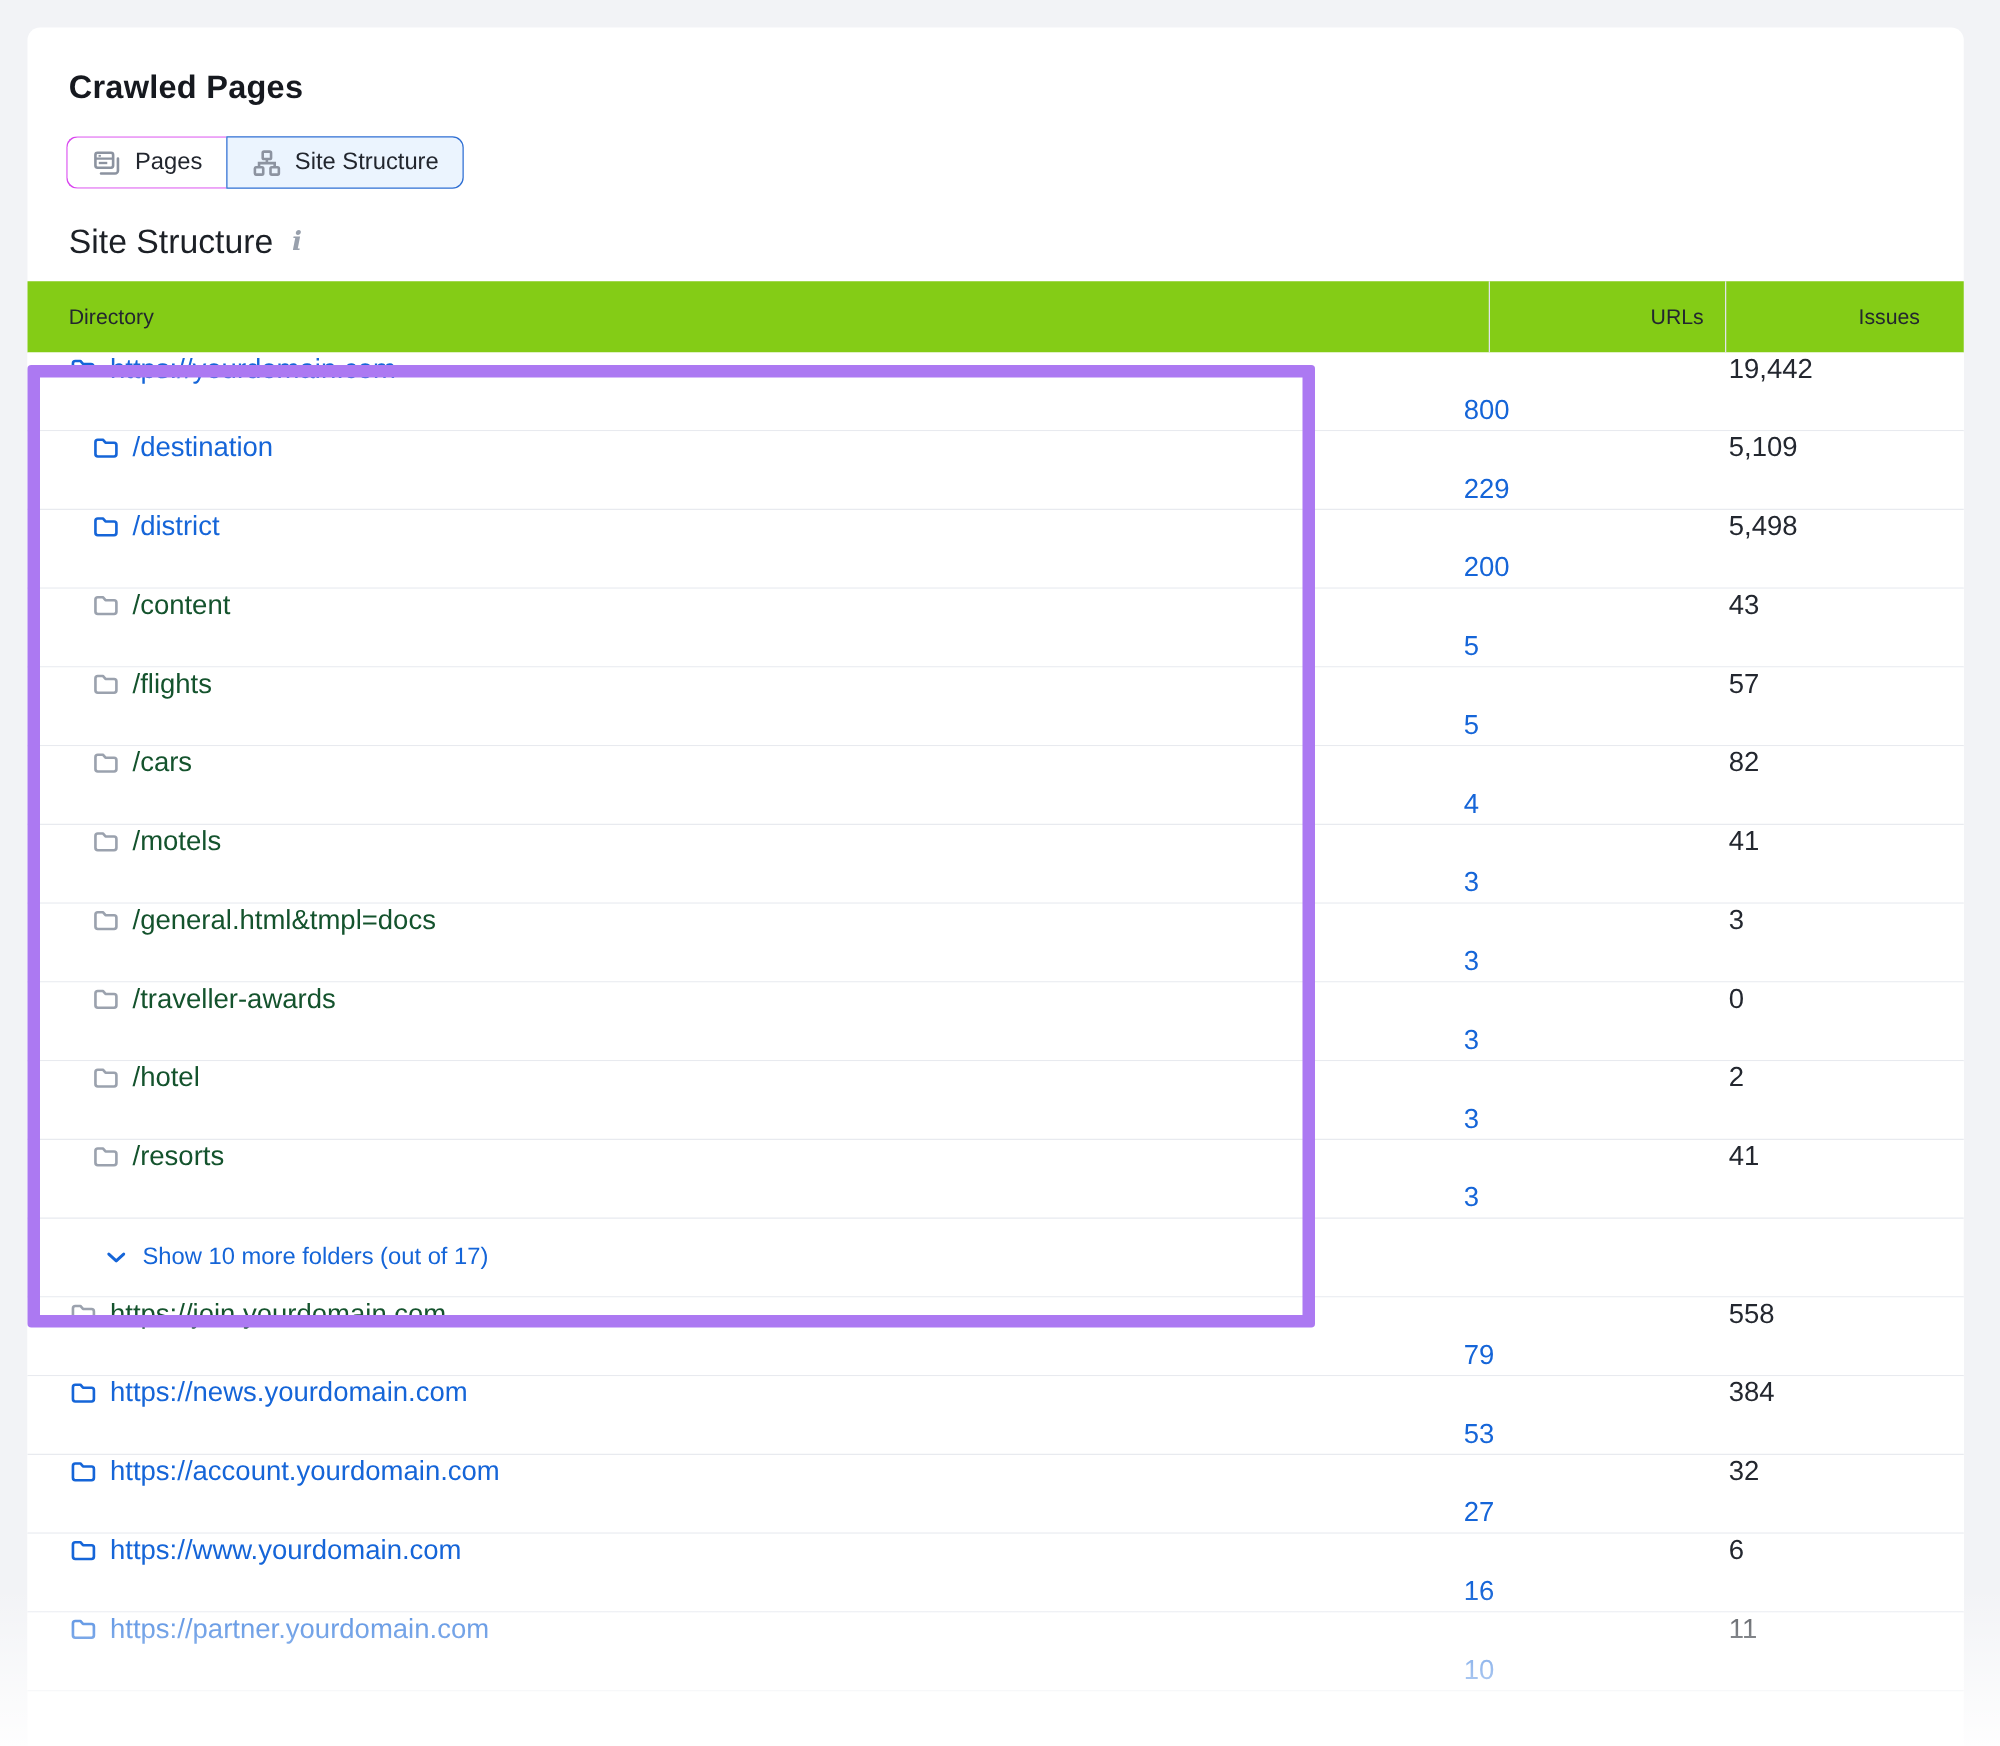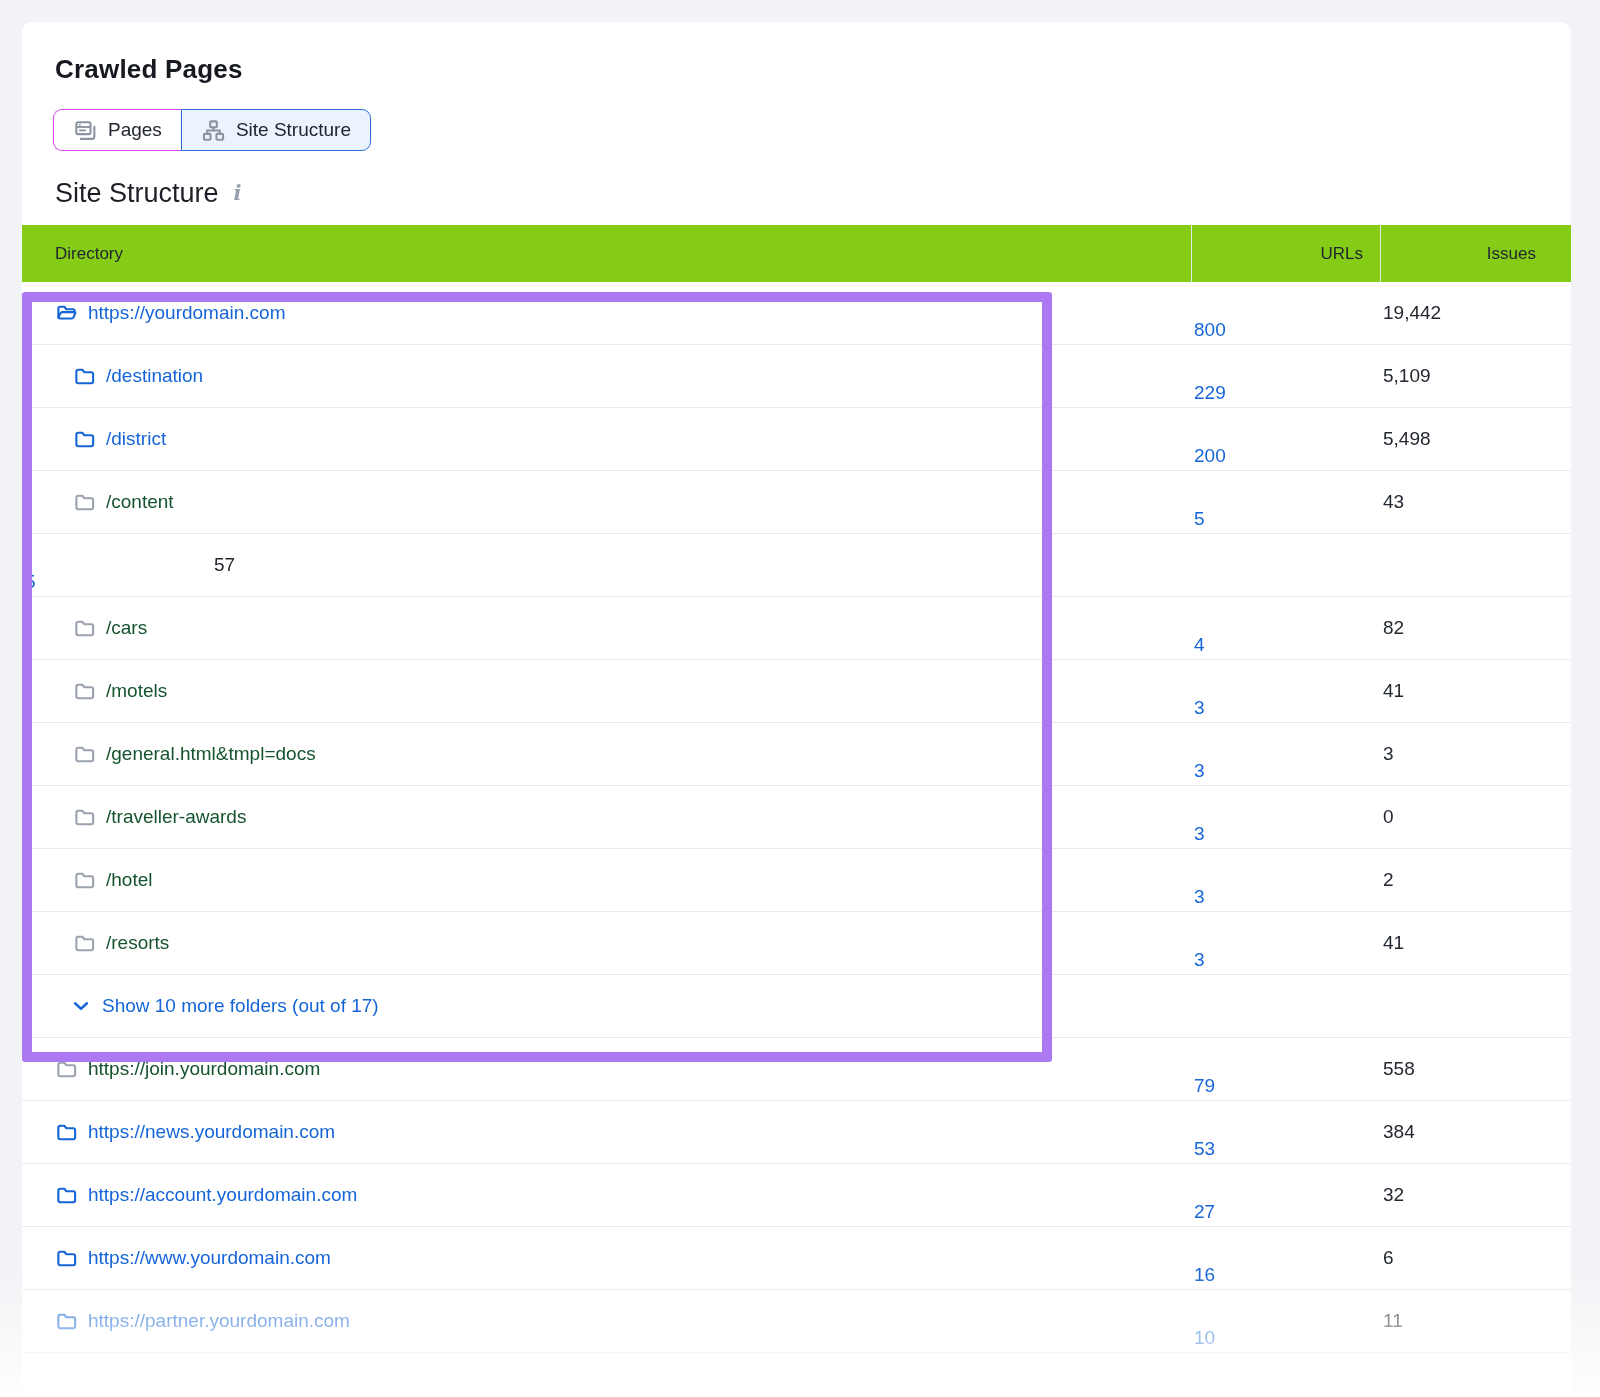--- a/index.html
+++ b/index.html
@@ -41,31 +41,31 @@
   .info-i {
     font-family:"DejaVu Serif", serif; font-style:italic; font-weight:700;
     font-size:21px; color:#98a0ac; padding-bottom:2px;
   }
   
   .table { margin-top:16px; width:100%; }
   .thead { display:flex; height:57px; background:#84cc16; align-items:center; font-size:17px; color:#23272f; }
   .th-dir { flex:1; padding-left:33px; text-align:left; }
   .th-urls { width:189px; text-align:right; padding-right:17px; border-left:1px solid #e1e4ea; height:100%; display:flex; align-items:center; justify-content:flex-end; }
   .th-issues { width:191px; text-align:left; padding-right:35px; border-left:1px solid #e1e4ea; height:100%; display:flex; align-items:center; justify-content:flex-end; }
-  .row { display:flex; height:63px; align-items:center; border-bottom:1px solid #e8eaef; font-size:19px; background:#fff; }
+  .row { display:flex; height:63px; align-items:flex-start; border-bottom:1px solid #e8eaef; font-size:22px; background:#fff;gap:23px; }
   .cell-dir { flex:1; display:flex; align-items:center; gap:10px; padding-left:33px; min-width:0; }
   .cell-dir.lvl1 { padding-left:51px; }
   .cell-urls { width:189px; padding-left:3px;margin-top:33px; }
   .cell-issues { width:191px; padding-left:3px; color:#23272f; }
   .f-icon { width:23px; height:23px; flex:0 0 auto; }
   .blue { color:#1565d8; }
   .gray { color:#9ba2ae; }
   .dir-text { color:#14532d; text-decoration:none; }
   a.dir-text.blue, a.num { color:#1565d8; text-decoration:none; cursor:pointer; }
-  .show-more-row { display:flex; height:63px; align-items:center; gap:10px; padding-left:48px; border-bottom:1px solid #e8eaef; font-size:19px; }
+  .show-more-row { display:flex; height:63px; align-items:center; gap:10px; padding-left:60px; border-bottom:1px solid #e8eaef; font-size:19px; }
   .chev { width:22px; height:22px; color:#1565d8; flex:0 0 auto; }
   .row.dim { opacity:.8; }
   
   .annotation-box {
     position:absolute; left:22px; top:292px; width:1030px; height:770px;
     border:10px solid #ac79f2; border-radius:3px;
     pointer-events:none; z-index:5;
   }
   .bottom-fade {
     position:absolute; left:0; top:1270px; width:1600px; height:127px;
@@ -173,20 +173,26 @@
         <svg class="f-icon gray" viewBox="0 0 24 24">
             <use href="#ic-folder"></use>
           </svg>
         <span class="dir-text">/content</span>
       </div>
       <div class="cell-urls"><a class="num">5</a></div>
       <div class="cell-issues"><span>43</span></div>
     </div>
 
     <div class="row">
+      <div class="cell-dir lvl1">
+        <svg class="f-icon gray" viewBox="0 0 24 24">
+            <use href="#ic-folder"></use>
+          </svg>
+        <span class="dir-text">/flights</span>
+      </div>
       <div class="cell-urls"><a class="num">5</a></div>
       <div class="cell-issues"><span>57</span></div>
     </div>
 
     <div class="row">
       <div class="cell-dir lvl1">
         <svg class="f-icon gray" viewBox="0 0 24 24">
             <use href="#ic-folder"></use>
           </svg>
         <span class="dir-text">/cars</span>

